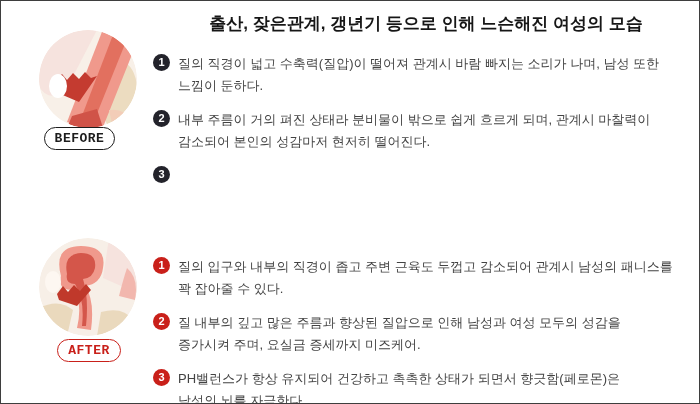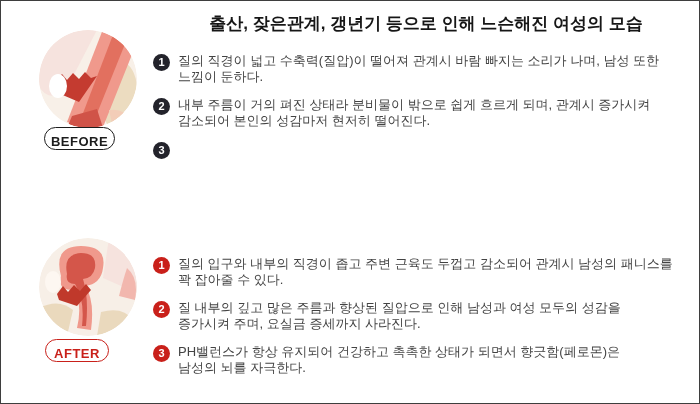--- a/index.html
+++ b/index.html
@@ -10,26 +10,26 @@
     position:relative; width:700px; height:404px;
     background:#ffffff; border:1px solid #3e3e3e; overflow:hidden;
   }
 
   
   .illus { position:absolute; width:98px; height:98px; border-radius:50%; overflow:hidden; }
   .illus-before { left:38px; top:29px; }
   .illus-after  { left:38px; top:237px; }
 
   .pill {
-    position:absolute; display:flex; align-items:flex-end; justify-content:center;
+    position:absolute; display:flex; align-items:center; justify-content:center;
     height:23px; border-radius:12px; background:#ffffff;
-    font-size:13px; font-weight:700; letter-spacing:0.5px;
+    font-size:13px; font-weight:700; letter-spacing:0.5px;font-family:Liberation Mono, monospace;
   }
   .pill-before { left:43px; top:126px; width:71px; border:1.6px solid #1d1d1d; color:#1d1d1d; }
-  .pill-after  { left:44px; top:338px; width:64px; border:1.6px solid #c9201a; color:#c9201a; }
+  .pill-after  { left:56px; top:338px; width:64px; border:1.6px solid #c9201a; color:#c9201a; }
 
   
   .title {
     position:absolute; left:155px; width:540px;
     font-size:17px; font-weight:700; line-height:1.25;text-align:center;
   }
   .title-before { top:12px; color:#161616; }
   .title-after  { top:216px; color:#c9201a; }
 
   .items { position:absolute; left:152px; width:545px; list-style:none; }
@@ -37,21 +37,21 @@
   .items-after  { top:255px; }
   .item { display:flex; align-items:flex-start; margin-bottom:12px; }
   .num {
     flex:0 0 auto; width:17px; height:17px; margin:1px 8px 0 0;
     border-radius:50%; color:#ffffff; font-size:11px; font-weight:700;
     display:flex; align-items:center; justify-content:center; line-height:1;
   }
   .num-dark { background:#23232b; }
   .num-red  { background:#c9201a; }
   .item-text {
-    font-size:13px; line-height:16px; color:#434343; white-space:pre-line;
+    font-size:13px; line-height:22px; color:#434343; white-space:pre-line;
   }
 </style>
 </head>
 <body>
 
 <div class="page">
 
   <div class="illus illus-before">
     <svg width="98" height="98" viewBox="0 0 98 98">
       <defs>
@@ -78,21 +78,21 @@
 
   <h2 class="title title-before">출산, 잦은관계, 갱년기 등으로 인해 느슨해진 여성의 모습</h2>
   <ul class="items items-before">
     <li class="item">
       <span class="num num-dark">1</span>
       <p class="item-text">질의 직경이 넓고 수축력(질압)이 떨어져 관계시 바람 빠지는 소리가 나며, 남성 또한
 느낌이 둔하다.</p>
     </li>
     <li class="item">
       <span class="num num-dark">2</span>
-      <p class="item-text">내부 주름이 거의 펴진 상태라 분비물이 밖으로 쉽게 흐르게 되며, 관계시 증가시켜
+      <p class="item-text">내부 주름이 거의 펴진 상태라 분비물이 밖으로 쉽게 흐르게 되며, 관계시 마찰력이
 감소되어 본인의 성감마저 현저히 떨어진다.</p>
     </li>
     <li class="item">
       <span class="num num-dark">3</span>
     </li>
   </ul>
 
   <div class="illus illus-after">
     <svg width="98" height="98" viewBox="0 0 98 98">
       <defs>
@@ -119,21 +119,21 @@
 
   <ul class="items items-after">
     <li class="item">
       <span class="num num-red">1</span>
       <p class="item-text">질의 입구와 내부의 직경이 좁고 주변 근육도 두껍고 감소되어 관계시 남성의 패니스를
 꽉 잡아줄 수 있다.</p>
     </li>
     <li class="item">
       <span class="num num-red">2</span>
       <p class="item-text">질 내부의 깊고 많은 주름과 향상된 질압으로 인해 남성과 여성 모두의 성감을
-증가시켜 주며, 요실금 증세까지 사라진다.</p>
+증가시켜 주며, 요실금 증세까지 미즈케어.</p>
     </li>
     <li class="item">
       <span class="num num-red">3</span>
       <p class="item-text">PH밸런스가 항상 유지되어 건강하고 촉촉한 상태가 되면서 향긋함(페로몬)은
 남성의 뇌를 자극한다.</p>
     </li>
   </ul>
 
 </div>
 

